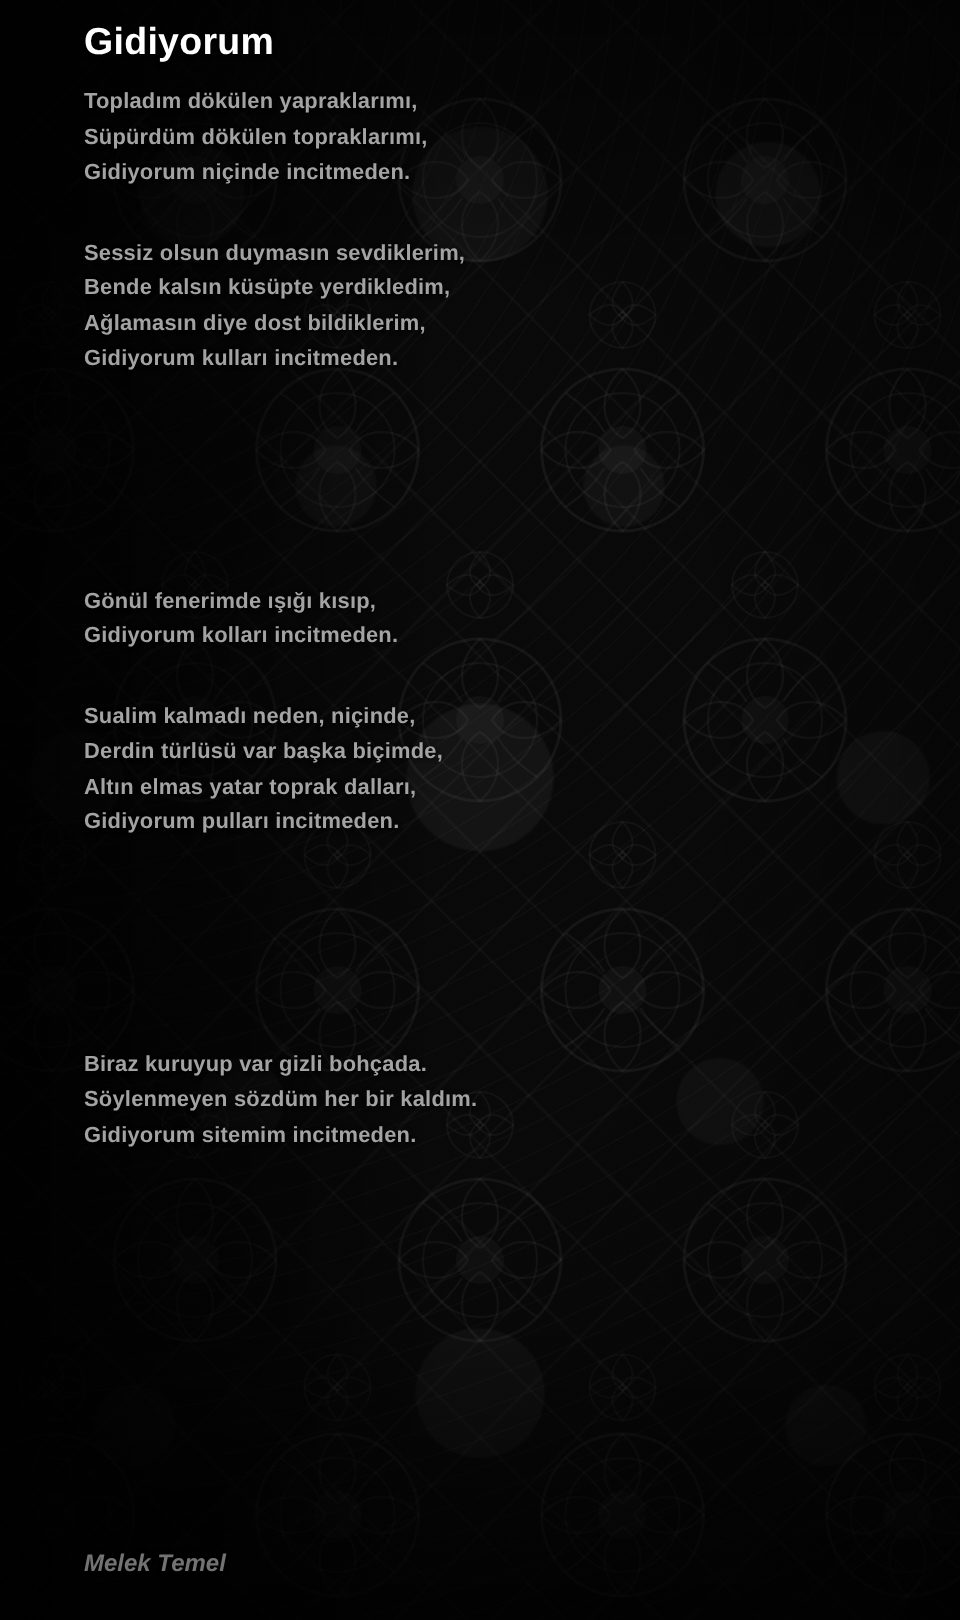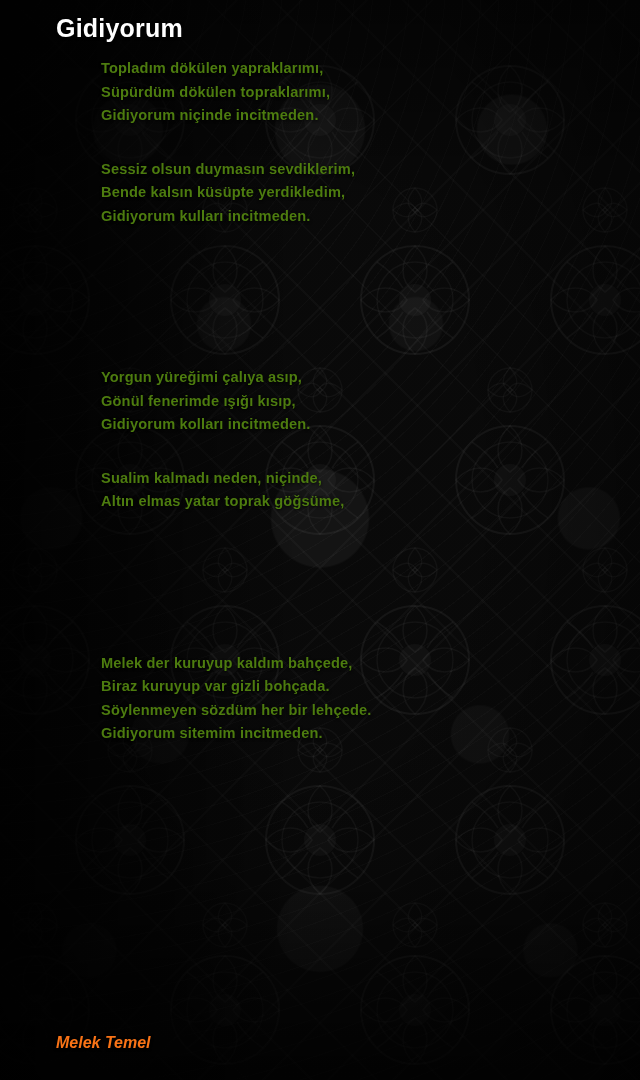--- a/index.html
+++ b/index.html
@@ -91,39 +91,38 @@
     font-weight: bold;
     letter-spacing: 0.2px;
     margin: 0 0 14px 0;
     text-shadow: 0 1px 3px rgba(0,0,0,0.95);
   }
 
   .stanza {
     margin: 0 0 30px 0;
   }
   .stanza .line {
-    color: #4d7c0f;
+    color: #a3a3a3;
     font-size: 14.6px;
     font-weight: bold;
     line-height: 23.5px;
     letter-spacing: 0.15px;
     white-space: nowrap;
     text-shadow: 0 1px 3px rgba(0,0,0,0.95);
-    margin-left: 45px;
   }
 
   .gap-large { height: 108px; }
   .gap-medium { height: 108px; }
 
   .author {
     position: absolute;
     left: 56px;
     bottom: 28px;
     z-index: 6;
-    color: #f97316;
+    color: #737373;
     font-size: 16px;
     font-style: italic;
     font-weight: bold;
     text-shadow: 0 1px 3px rgba(0,0,0,0.95);
   }
 </style>
 </head>
 <body>
 
 <div class="poem-card">
@@ -212,42 +211,43 @@
 
     <div class="stanza">
       <div class="line">Topladım dökülen yapraklarımı,</div>
       <div class="line">Süpürdüm dökülen topraklarımı,</div>
       <div class="line">Gidiyorum niçinde incitmeden.</div>
     </div>
 
     <div class="stanza">
       <div class="line">Sessiz olsun duymasın sevdiklerim,</div>
       <div class="line">Bende kalsın küsüpte yerdikledim,</div>
+      <div class="line">Ağlamasın diye dost bildiklerim,</div>
       <div class="line">Gidiyorum kulları incitmeden.</div>
     </div>
 
     <div class="gap-large"></div>
 
     <div class="stanza">
-      <div class="line">Yorgun yüreğimi çalıya asıp,</div>
       <div class="line">Gönül fenerimde ışığı kısıp,</div>
       <div class="line">Gidiyorum kolları incitmeden.</div>
     </div>
 
     <div class="stanza">
       <div class="line">Sualim kalmadı neden, niçinde,</div>
-      <div class="line">Altın elmas yatar toprak göğsüme,</div>
+      <div class="line">Derdin türlüsü var başka biçimde,</div>
+      <div class="line">Altın elmas yatar toprak dalları,</div>
+      <div class="line">Gidiyorum pulları incitmeden.</div>
     </div>
 
     <div class="gap-medium"></div>
 
     <div class="stanza">
-      <div class="line">Melek der kuruyup kaldım bahçede,</div>
       <div class="line">Biraz kuruyup var gizli bohçada.</div>
-      <div class="line">Söylenmeyen sözdüm her bir lehçede.</div>
+      <div class="line">Söylenmeyen sözdüm her bir kaldım.</div>
       <div class="line">Gidiyorum sitemim incitmeden.</div>
     </div>
 
   </div>
 
   <div class="author">Melek Temel</div>
 
 </div>
 
 </body></html>

